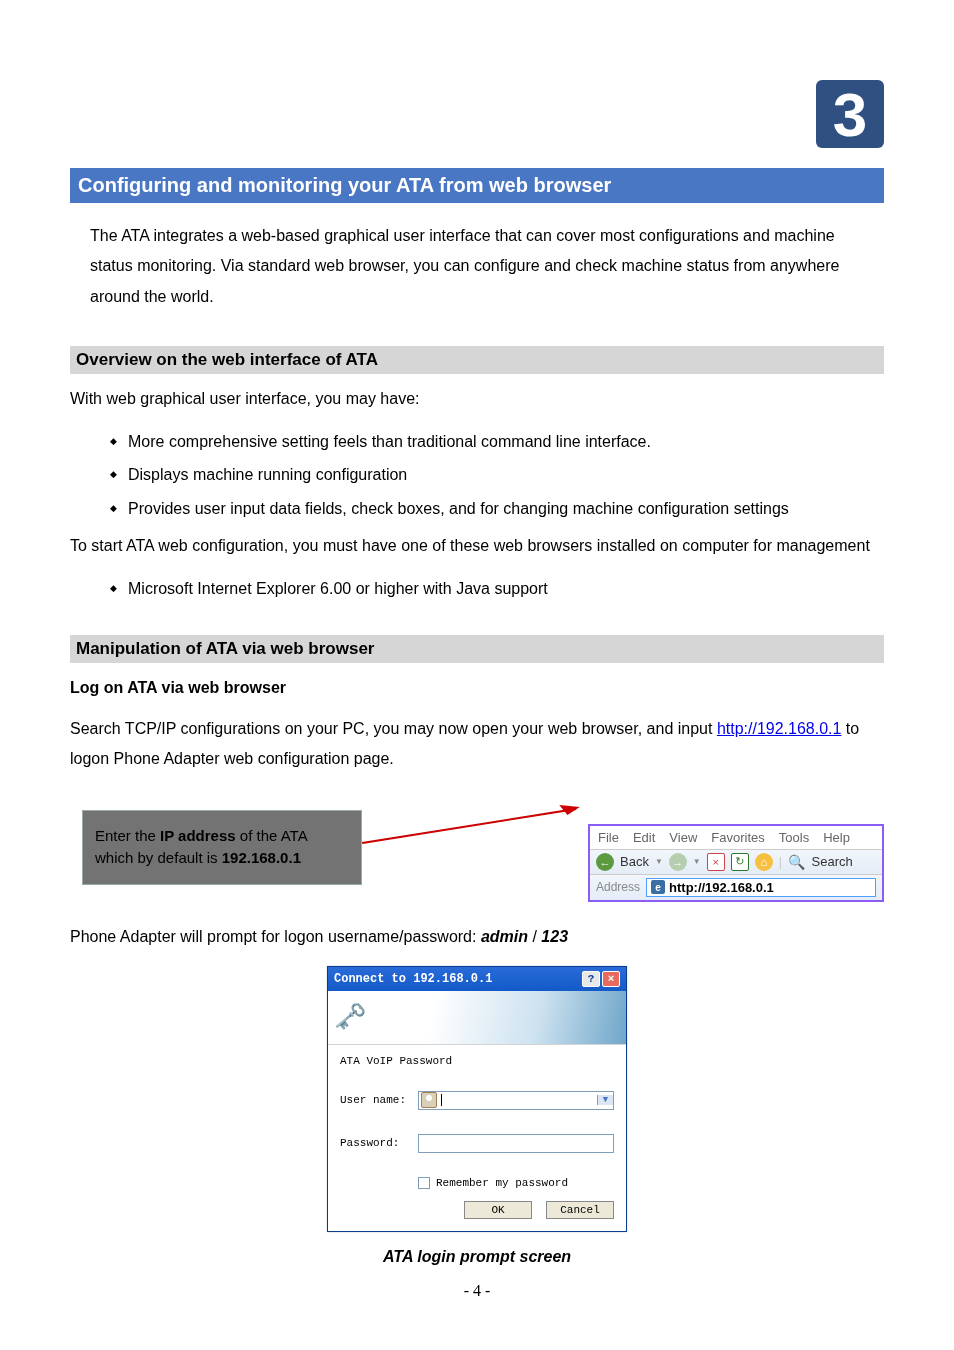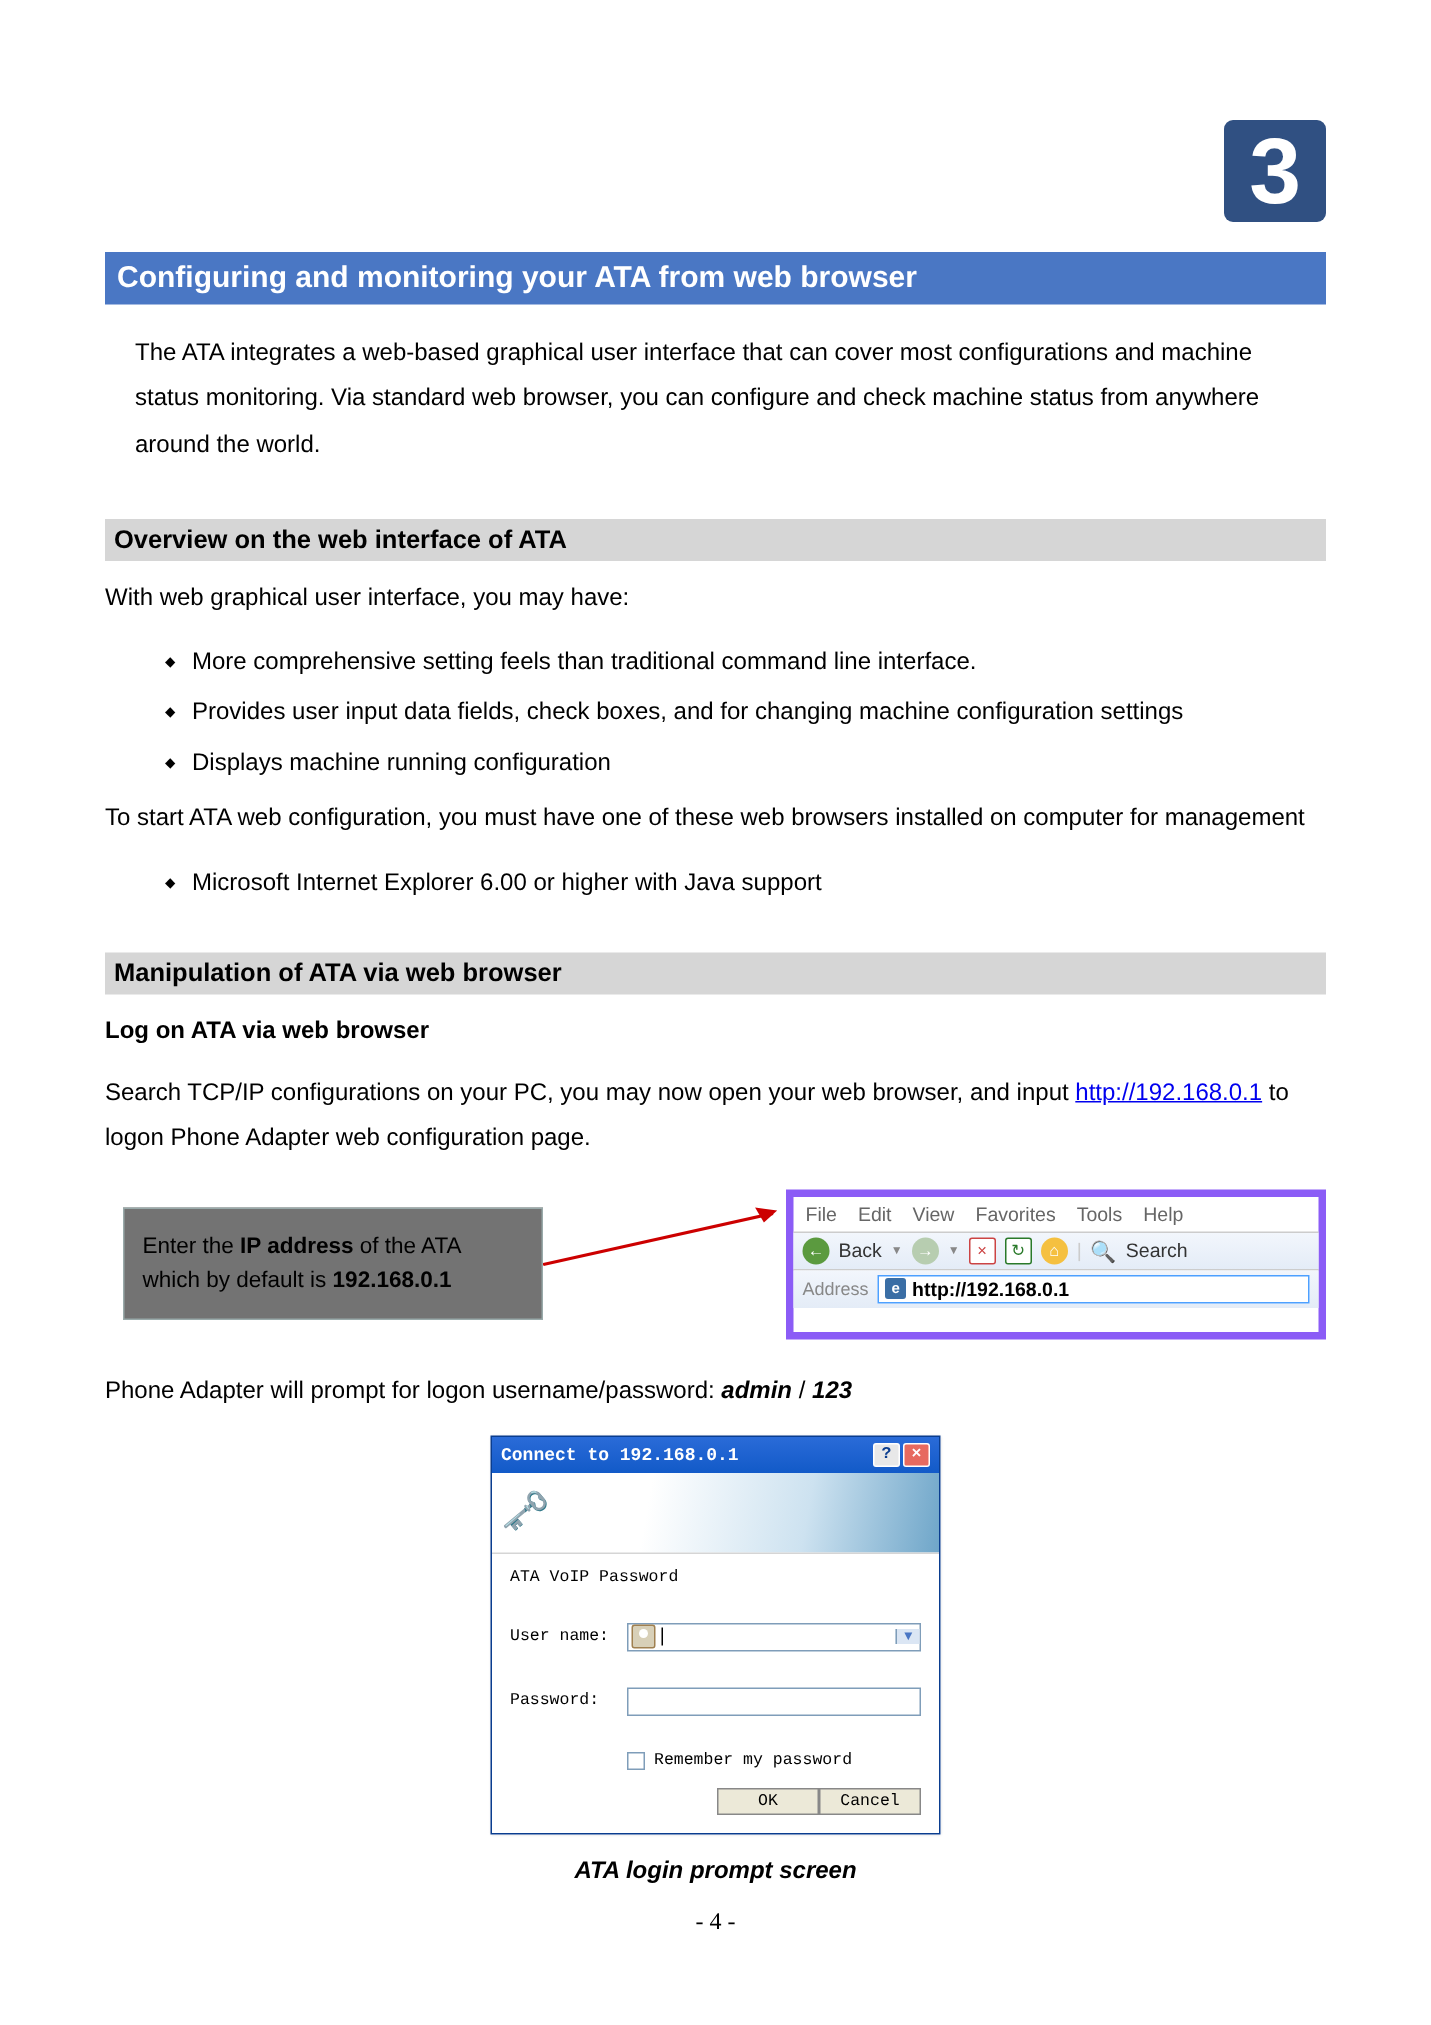--- a/index.html
+++ b/index.html
@@ -65,22 +65,22 @@
   .callout {
     border: 1px solid #9aa; background: #737373; padding: 14px 12px;
     width: 280px; margin-left:12px; font-size: 15px; line-height:1.5;
     align-self: center;
   }
   .callout-line {
     margin-left: 0px; flex: 1; position: relative;
   }
   .callout-line svg { width: 100%; height: 100px; display:block;}
   .browser-box {
-    border: 5px solid #8b5cf6; width: 360px;
-    font-family: Tahoma, Arial, sans-serif; font-size: 13px;
+    border: 2px solid #8b5cf6; width: 296px;
+    font-family: Tahoma, Arial, sans-serif; font-size: 13px; margin-top: 31px;
   }
   .browser-menu {
     display: flex; gap: 14px; padding: 4px 8px; color: #666; border-bottom: 1px solid #ccc;
   }
   .browser-toolbar {
     display: flex; align-items: center; gap: 6px; padding: 3px 6px; border-bottom: 1px solid #ccc;
     background: linear-gradient(#f2f6fc,#e4ecf7);
   }
   .tb-icon { width:18px;height:18px;display:inline-flex;align-items:center;justify-content:center;border-radius:50%; font-size:11px;color:#fff;}
   .icon-back{background:#5b9a3f;}
@@ -121,41 +121,41 @@
   .login-body{padding:10px 12px 12px 12px;color:#000;}
   .login-row{display:flex;align-items:center;margin:24px 0;gap:8px;}
   .login-label{width:70px;}
   .login-input{flex:1;border:1px solid #7f9db9;height:19px;display:flex;align-items:center;background:#fff;}
   .combo{display:flex;}
   .combo .arrow{width:16px;background:#dbe6f4;border-left:1px solid #7f9db9;display:flex;align-items:center;justify-content:center;color:#4a77c4;font-size:9px;}
   .login-input .uicon{width:16px;height:16px;margin:0 2px;background:#d8d0b8;border:1px solid #a08050;border-radius:2px;position:relative;}
   .login-input .uicon::after{content:"";position:absolute;width:6px;height:6px;border-radius:50%;background:#fff;left:4px;top:2px;}
   .checkbox-row{margin:4px 0 12px 78px;display:flex;align-items:center;gap:6px;}
   .cb{width:12px;height:12px;border:1px solid #7f9db9;background:#fff;}
-  .btn-row{display:flex;justify-content:flex-end;gap:0;}
+  .btn-row{display:flex;justify-content:flex-end;gap:14px;}
   .dlg-btn{min-width:68px;text-align:center;padding:2px 8px;border:1px solid #888;background:#ece9d8;font-size:11px;}
   .caption{ text-align:center;font-style:italic;font-weight:bold;margin-top:16px;}
   .page-num{text-align:center;margin-top:16px;font-family:"Times New Roman",serif;}
 </style>
 </head>
 <body>
 
 <div class="chapter-block">
   <div class="chapter-badge">3</div>
 </div>
 
 <div class="h1-bar">Configuring and monitoring your ATA from web browser</div>
 <p class="section-text">The ATA integrates a web-based graphical user interface that can cover most configurations and machine status monitoring. Via standard web browser, you can configure and check machine status from anywhere around the world.</p>
 
 <div class="h2-bar">Overview on the web interface of ATA</div>
 <p class="para">With web graphical user interface, you may have:</p>
 <ul class="bullets">
   <li>More comprehensive setting feels than traditional command line interface.</li>
+  <li>Displays machine running configuration</li>
   <li>Provides user input data fields, check boxes, and for changing machine configuration settings</li>
-  <li>Displays machine running configuration</li>
 </ul>
 <p class="para">To start ATA web configuration, you must have one of these web browsers installed on computer for management</p>
 <ul class="bullets">
   <li>Microsoft Internet Explorer 6.00 or higher with Java support</li>
 </ul>
 
 <div class="h2-bar">Manipulation of ATA via web browser</div>
 <p class="para bold">Log on ATA via web browser</p>
 <p class="para">
   <span>Search TCP/IP configurations on your PC, you may now open your web browser, and input </span><a class="ip" href="#">http://192.168.0.1</a><span> to logon Phone Adapter web configuration page.</span>

